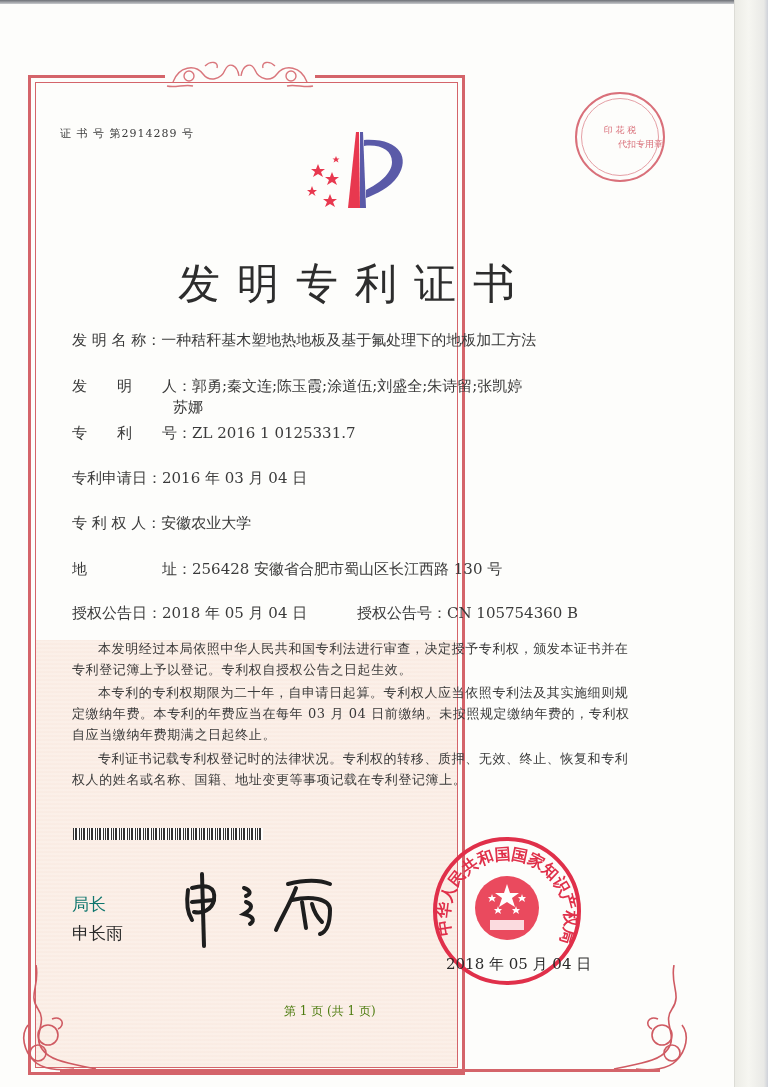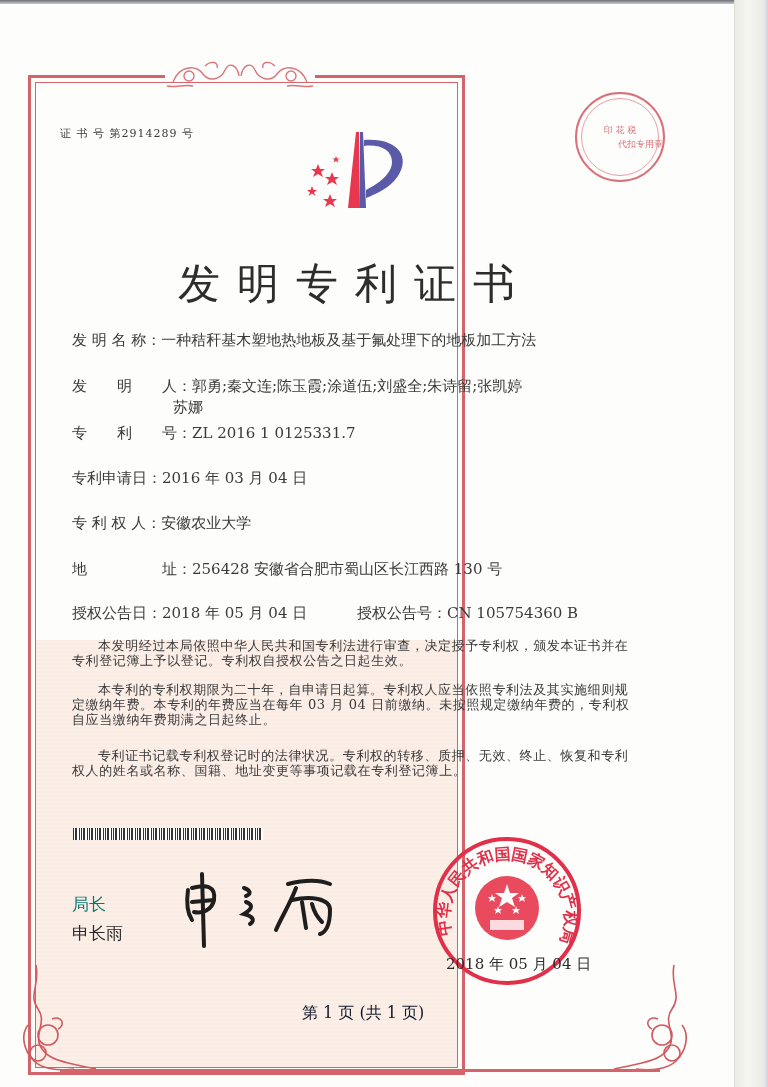--- a/index.html
+++ b/index.html
@@ -41,30 +41,30 @@
   .field .lbl { display: inline-block; }
   .f-name { top: 331px; }
   .f-inv { top: 377px; }
   .f-inv2 { top: 398px; left: 173px; text-align: right; }
   .f-pat { top: 424px; }
   .f-app { top: 469px; }
   .f-holder { top: 514px; }
   .f-addr { top: 560px; }
   .f-grant { top: 604px; }
   .f-pub { left: 357px; top: 604px; }
-  .para { position: absolute; left: 72px; width: 560px; font-size: 13px; line-height: 15px; color: #3a3a3a; letter-spacing: 0.6px; }
+  .para { position: absolute; left: 72px; width: 560px; font-size: 13px; line-height: 21px; color: #3a3a3a; letter-spacing: 0.6px; }
   .para p { margin: 0; text-indent: 26px; }
   .barcode { position: absolute; left: 73px; top: 828px; width: 190px; height: 12px;
     background: repeating-linear-gradient(90deg, #333 0 1px, #fff 1px 2px, #333 2px 3px, #333 3px 4px, #fff 4px 6px, #333 6px 7px, #fff 7px 8px); }
   .director-title { position: absolute; left: 72px; top: 893px; font-size: 17px; font-family: "DejaVu Sans", sans-serif; color: #0f766e; }
   .director-name { position: absolute; left: 72px; top: 922px; font-size: 17px; font-family: "DejaVu Sans", sans-serif; color: #2b2b2b; }
   .signature { position: absolute; left: 180px; top: 870px; width: 190px; height: 80px; }
   .seal { position: absolute; left: 432px; top: 836px; width: 150px; height: 150px; }
   .seal-date { position: absolute; left: 446px; top: 955px; font-size: 15px; color: #2a2a2a; }
-  .footer { position: absolute; left: 284px; top: 1003px; font-size: 16px; color: #0f172a; margin-left: 18px; }
+  .footer { position: absolute; left: 284px; top: 1003px; font-size: 12px; color: #4d7c0f; }
 </style>
 </head>
 <body>
 
 <div class="top-shadow"></div>
 <div class="page-edge"></div>
 
 <div class="lower-tint"></div>
 <div class="frame"></div>
 <div class="frame-inner"></div>

